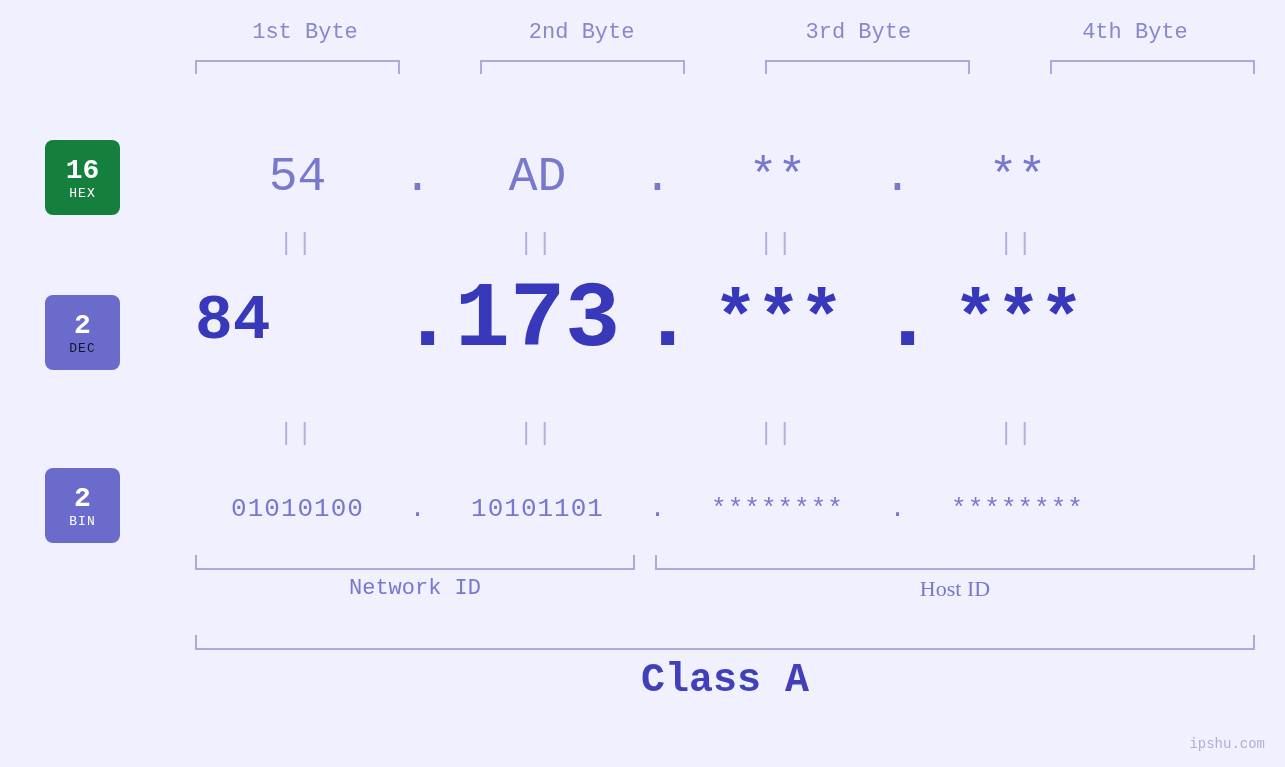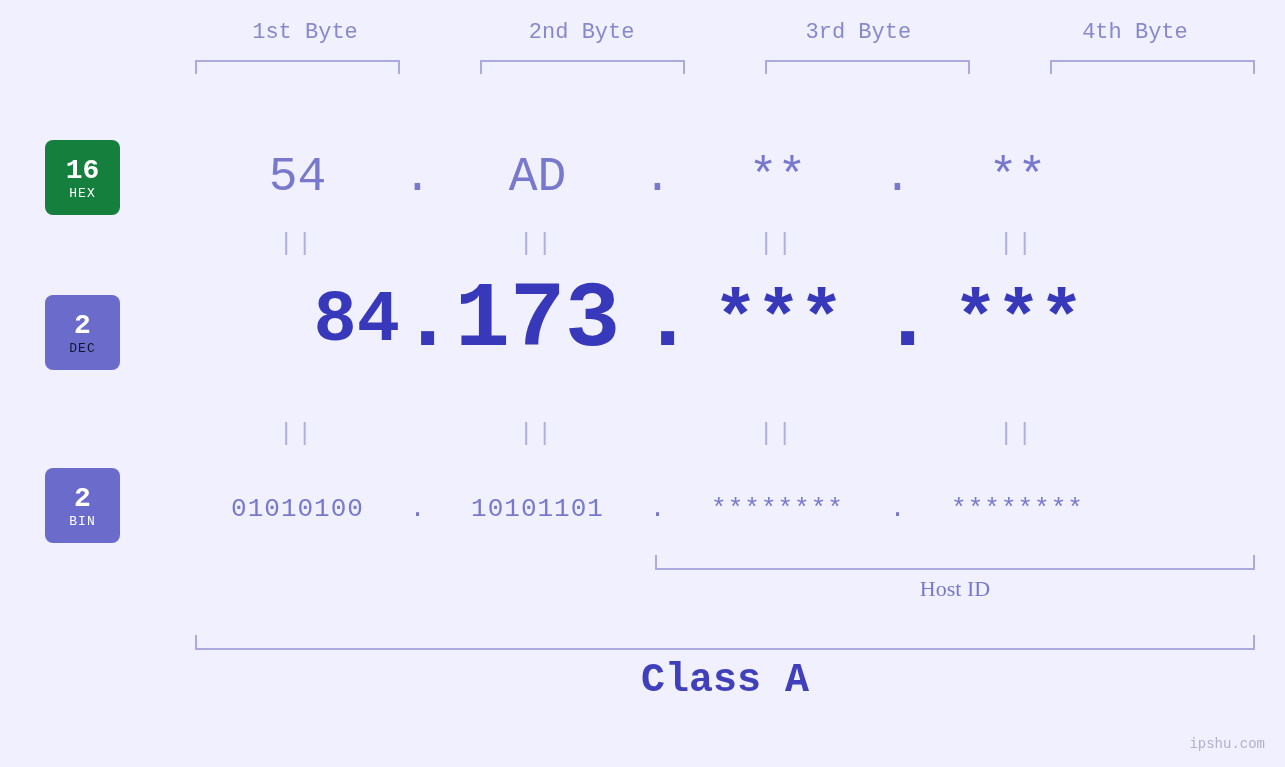--- a/index.html
+++ b/index.html
@@ -64,21 +64,21 @@
     <div style="width:35px;"></div>
     <div style="width:205px; text-align:center; color:#b0b0dd; font-size:24px; letter-spacing:4px;">||</div>
   </div>
 
   <div style="position:absolute; top:295px; left:45px; width:75px; height:75px; background:#6b6bcc; border-radius:8px; display:flex; flex-direction:column; align-items:center; justify-content:center;">
     <span style="color:white; font-size:28px; font-weight:bold; font-family:'Courier New',monospace;">2</span>
     <span style="color:#0f172a; font-size:13px; font-family:'Courier New',monospace; letter-spacing:1px;">DEC</span>
   </div>
 
   <div style="position:absolute; top:275px; left:195px; width:1060px; display:flex; align-items:center;">
-    <div style="width:205px; text-align:right; color:#3838bb; font-size:72px; font-weight:bold; font-family:'Courier New',monospace; line-height:1;">84</div>
+    <div style="width:205px; text-align:left; color:#3838bb; font-size:63px; font-weight:bold; font-family:'Courier New',monospace; line-height:1;">84</div>
     <div style="width:35px; text-align:center; color:#3838bb; font-size:92px; font-weight:bold; font-family:'Courier New',monospace; line-height:1;">.</div>
     <div style="width:205px; text-align:center; color:#3838bb; font-size:92px; font-weight:bold; font-family:'Courier New',monospace; line-height:1;">173</div>
     <div style="width:35px; text-align:center; color:#3838bb; font-size:92px; font-weight:bold; font-family:'Courier New',monospace; line-height:1;">.</div>
     <div style="width:205px; text-align:center; color:#3838bb; font-size:75px; font-weight:bold; font-family:'Courier New',monospace; line-height:1; letter-spacing:-2px;">***</div>
     <div style="width:35px; text-align:center; color:#3838bb; font-size:92px; font-weight:bold; font-family:'Courier New',monospace; line-height:1;">.</div>
     <div style="width:205px; text-align:center; color:#3838bb; font-size:75px; font-weight:bold; font-family:'Courier New',monospace; line-height:1; letter-spacing:-2px;">***</div>
   </div>
 
   <div style="position:absolute; top:420px; left:195px; width:1060px; display:flex; align-items:center;">
     <div style="width:205px; text-align:center; color:#b0b0dd; font-size:24px; letter-spacing:4px;">||</div>
@@ -98,20 +98,24 @@
   <div style="position:absolute; top:470px; left:195px; width:1060px; display:flex; align-items:center;margin-top:24px;">
     <div style="width:205px; text-align:center; color:#7878cc; font-size:26px; font-family:'Courier New',monospace; letter-spacing:1px;">01010100</div>
     <div style="width:35px; text-align:center; color:#7878cc; font-size:26px; font-family:'Courier New',monospace;">.</div>
     <div style="width:205px; text-align:center; color:#7878cc; font-size:26px; font-family:'Courier New',monospace; letter-spacing:1px;">10101101</div>
     <div style="width:35px; text-align:center; color:#7878cc; font-size:26px; font-family:'Courier New',monospace;">.</div>
     <div style="width:205px; text-align:center; color:#7878cc; font-size:26px; font-family:'Courier New',monospace; letter-spacing:1px;">********</div>
     <div style="width:35px; text-align:center; color:#7878cc; font-size:26px; font-family:'Courier New',monospace;">.</div>
     <div style="width:205px; text-align:center; color:#7878cc; font-size:26px; font-family:'Courier New',monospace; letter-spacing:1px;">********</div>
   </div>
 
+  <div style="position:absolute; top:555px; left:195px; width:440px;">
+    <div style="height:15px; border-bottom:2px solid #aaaadd; border-left:2px solid #aaaadd; border-right:2px solid #aaaadd;"></div>
+    <div style="text-align:center; color:#7878cc; font-size:22px; font-family:'Courier New',monospace; margin-top:6px;">Network ID</div>
+  </div>
 
   <div style="position:absolute; top:555px; left:655px; width:600px;">
     <div style="height:15px; border-bottom:2px solid #aaaadd; border-left:2px solid #aaaadd; border-right:2px solid #aaaadd;"></div>
     <div style="text-align:center; color:#7878cc; font-size:22px; font-family:Liberation Serif, serif; margin-top:6px;">Host ID</div>
   </div>
 
   <div style="position:absolute; top:635px; left:195px; width:1060px;">
     <div style="height:15px; border-bottom:2px solid #aaaadd; border-left:2px solid #aaaadd; border-right:2px solid #aaaadd;"></div>
     <div style="text-align:center; color:#4040bb; font-size:40px; font-family:'Courier New',monospace; margin-top:8px; font-weight:bold;">Class A</div>
   </div>

